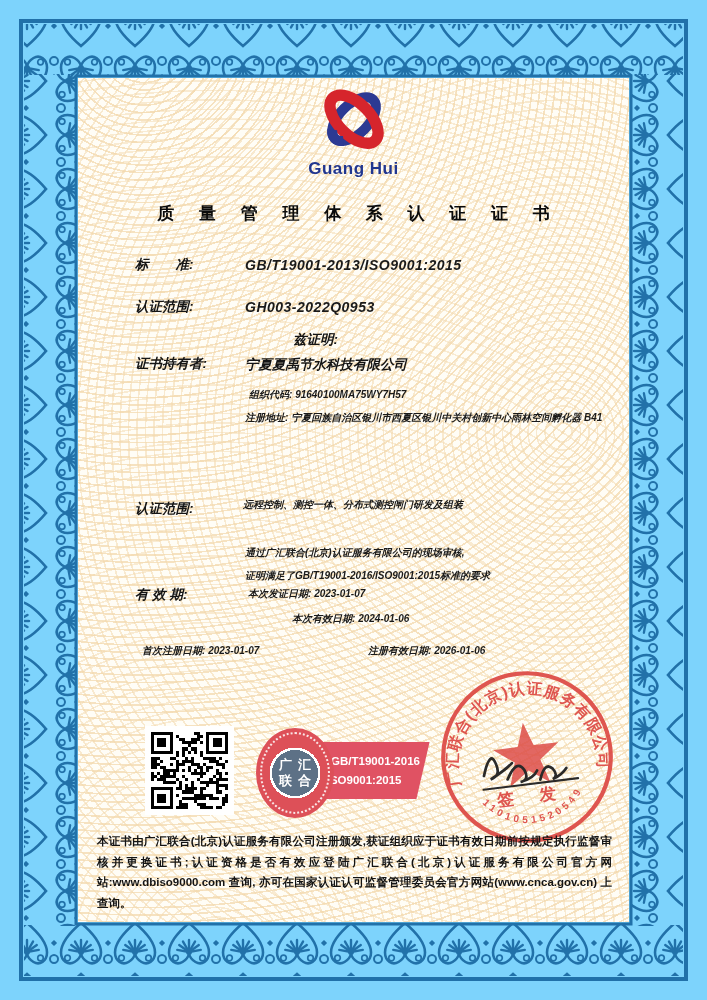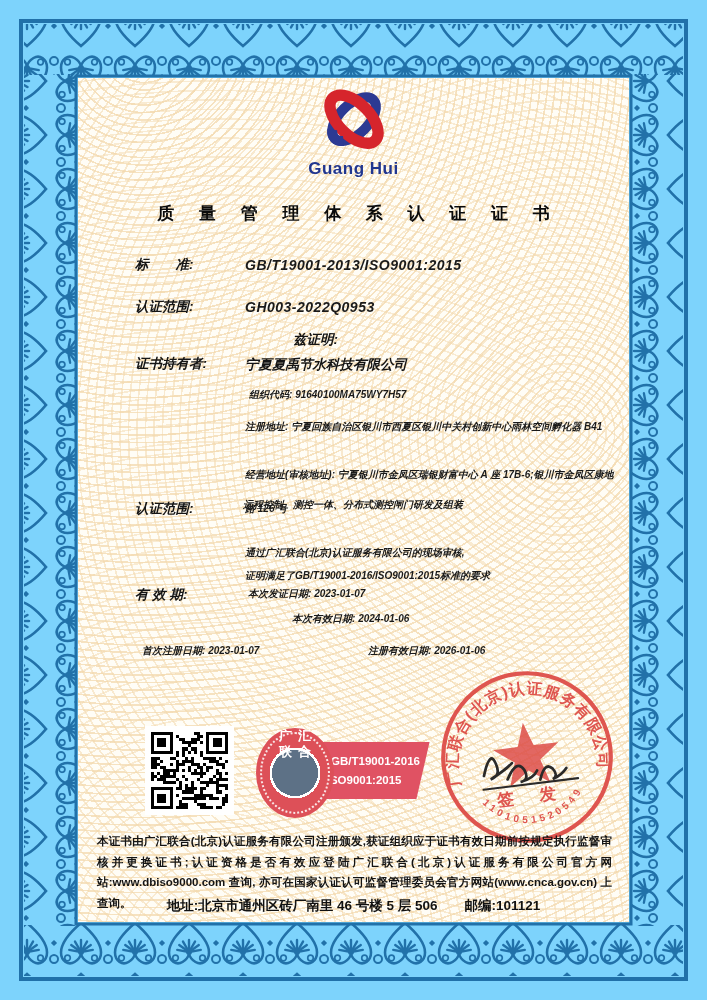--- a/index.html
+++ b/index.html
@@ -13,26 +13,26 @@
       repeating-radial-gradient(circle at 25% 104%, rgba(243,217,174,.5) 0 1.6px, rgba(255,255,255,0) 1.6px 9.5px),
       #fffdf6;}
   .abs{position:absolute;font-style:italic;}
   .logo-wrap{position:absolute;left:0;right:0;top:88px;text-align:center;}
   .brand{color:#21368f;font-weight:bold;font-size:17px;letter-spacing:.5px;margin-top:1px;}
   .title{position:absolute;left:0;right:0;top:202px;text-align:center;font-size:17px;font-weight:800;
          letter-spacing:10px;text-indent:10px;color:#0a0a0a;}
   .lbl{font-size:13.5px;font-weight:800;color:#151515;}
   .val{font-size:10px;font-weight:700;color:#1a1a1a;}
   .val-big{font-size:14px;font-weight:800;color:#1a1a1a;letter-spacing:.5px;}
-  .wrapblock{width:372px;line-height:34px;}
+  .wrapblock{width:372px;line-height:15px;}
   .statement{line-height:23px;}
   .qr{position:absolute;left:145px;top:726px;width:89px;height:89px;background:#fff;}
   .seal{position:absolute;left:256px;top:728px;width:78px;height:90px;border-radius:50%;
         background:radial-gradient(circle,#5d7186 0 23px,#ffffff 23px 25.5px,#dd5058 25.5px 39px);
-        display:flex;justify-content:center;z-index:3;}
+        display:flex;align-items:center;justify-content:center;z-index:3;}
   .seal-dots{position:absolute;inset:4px;border-radius:50%;border:2px dotted rgba(255,255,255,.85);}
   .seal-text{position:relative;color:#fff;font-weight:800;font-size:13px;line-height:16px;
              letter-spacing:6px;text-indent:6px;text-align:center;}
   .ribbon{position:absolute;left:303px;top:742px;width:120px;height:57px;background:#e05263;
           transform:skewX(-13deg);z-index:2;display:flex;flex-direction:column;justify-content:center;
           padding-left:26px;box-sizing:border-box;}
   .ribbon div{color:#fff;font-weight:800;font-size:11.5px;line-height:19px;transform:skewX(13deg);}
   .stamp{position:absolute;left:438px;top:668px;width:178px;height:178px;transform:rotate(-7deg);opacity:.93;}
   .footer-p{position:absolute;left:97px;top:831px;width:515px;font-size:11.5px;font-weight:700;
             line-height:20.5px;text-align:justify;color:#141414;}
@@ -112,24 +112,20 @@
   <div class="abs val" style="left:249px;top:388px;">
     <span>组织代码:</span>
     <span>91640100MA75WY7H57</span>
   </div>
 
   <div class="abs val wrapblock" style="left:245px;top:410px;">
     <span>注册地址:</span>
     <span>宁夏回族自治区银川市西夏区银川中关村创新中心雨林空间孵化器 B41</span>
   </div>
 
-  <div class="abs val wrapblock" style="left:245px;top:458px;">
-    <span>经营地址(审核地址):</span>
-    <span>宁夏银川市金凤区瑞银财富中心 A 座 17B-6;银川市金凤区康地路 126 号</span>
-  </div>
 
   <div class="abs lbl" style="left:135px;top:500px;">认证范围:</div>
   <div class="abs val" style="left:243px;top:498px;">远程控制、测控一体、分布式测控闸门研发及组装</div>
 
   <div class="abs val statement" style="left:245px;top:541px;">
     <div>通过广汇联合(北京)认证服务有限公司的现场审核,</div>
     <div>证明满足了GB/T19001-2016/ISO9001:2015标准的要求</div>
   </div>
 
   <div class="abs lbl" style="left:135px;top:586px;">有 效 期:</div>
@@ -486,15 +482,14 @@
       <textPath href="#arcBot" startOffset="2">1101051520549</textPath>
     </text>
     <text x="85" y="128" text-anchor="middle" fill="#dd4a45" font-size="16" font-weight="bold" letter-spacing="10">签  发</text>
     <g stroke="#1c1c1c" stroke-width="2.6" fill="none" stroke-linecap="round">
       <path d="M42,98 q 9,-26 13,-9 q 3,11 -7,13 q 15,-7 22,-13 m -6,15 q 11,-19 17,-7 q 4,10 -5,11 q 13,-2 17,-9 m 2,9 q 6,-17 13,-9 q 5,7 -1,10 q 9,-3 14,-9"></path>
       <path d="M40,111 L 131,111" stroke-width="2"></path>
     </g>
   </svg>
 
   <div class="footer-p">本证书由广汇联合(北京)认证服务有限公司注册颁发,获证组织应于证书有效日期前按规定执行监督审核并更换证书;认证资格是否有效应登陆广汇联合(北京)认证服务有限公司官方网站:www.dbiso9000.com 查询, 亦可在国家认证认可监督管理委员会官方网站(www.cnca.gov.cn) 上查询。</div>
-  <div class="addr">地址:北京市通州区砖厂南里 46 号楼 5 层 506　　邮编:101121</div>
 
 </div>
 
 </body></html>

